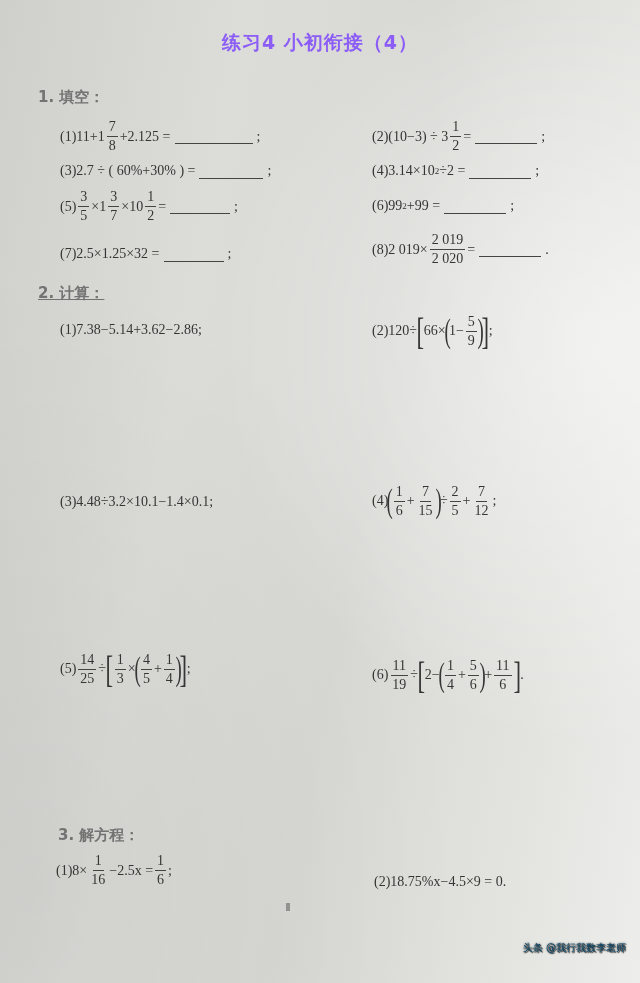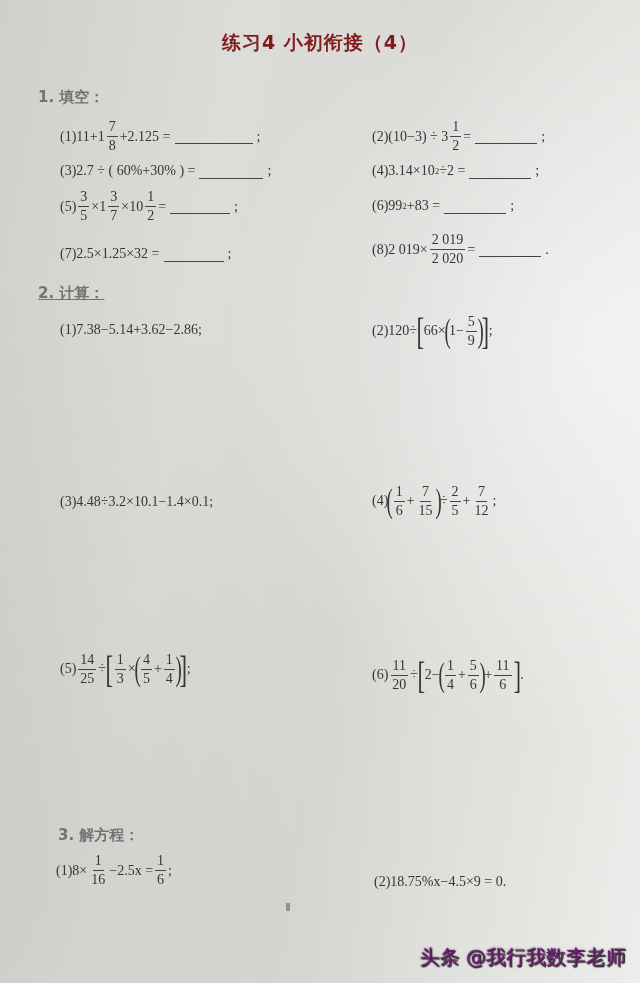--- a/index.html
+++ b/index.html
@@ -12,37 +12,37 @@
   .shade {
     position:absolute; inset:0; pointer-events:none;
     background:
       radial-gradient(ellipse at 95% 35%, rgba(255,255,255,0.55), rgba(255,255,255,0) 45%),
       radial-gradient(ellipse at 5% 90%, rgba(0,0,0,0.05), rgba(0,0,0,0) 50%);
   }
   .abs { position:absolute; white-space:nowrap; }
   .title {
     left:0; right:0; top:30px; text-align:center;
     font-family: "DejaVu Sans", sans-serif; font-weight:bold;
-    font-size:19px; color:#7f1d1d; letter-spacing:1px;
+    font-size:19px; color:#8b5cf6; letter-spacing:1px;
   }
   .section {
     font-family: "DejaVu Sans", sans-serif; font-weight:bold;
     font-size:15px; color:#737373;
   }
   .item { font-size:14px; color:#353535; display:flex; align-items:center; }
   .frac { display:inline-flex; flex-direction:column; align-items:center; vertical-align:middle; margin:0 2px; line-height:1; font-size:14px; }
   .frac .num { padding:0 2px 2px; border-bottom:1px solid #444; }
   .frac .den { padding:2px 2px 0; }
   .blank { display:inline-block; width:78px; border-bottom:1px solid #444; height:14px; margin:0 4px; }
   .big { font-size:38px; line-height:1; font-weight:300; transform:scaleX(0.6); display:inline-block; margin:0 -3px; }
   .bigp { font-size:34px; line-height:1; transform:scaleX(0.55); display:inline-block; margin:0 -4px; }
   sup { font-size:9px; }
   .watermark {
-    right:14px; bottom:12px; font-family:"DejaVu Sans", sans-serif;
-    font-size:20px; color:#701a75; text-shadow:0 0 2px #222, 1px 1px 1px #222;
+    right:14px; bottom:28px; font-family:"DejaVu Sans", sans-serif;
+    font-size:10px; color:#0c4a6e; text-shadow:0 0 2px #222, 1px 1px 1px #222;
   }
   .mark { left:286px; top:903px; width:4px; height:8px; background:#666; opacity:0.6; }
 </style>
 </head>
 <body>
 
 <div class="shade"></div>
 
 <div class="abs title">练习4   小初衔接（4）</div>
 
@@ -106,21 +106,21 @@
     </span>
   <span>=</span>
   <span class="blank" style="width:60px"></span>
   <span>;</span>
 </div>
 
 <div class="abs item" style="left:372px;top:198px;">
   <span>(6)</span>
   <span>99</span>
     <sup>2</sup>
-  <span>+83 =</span>
+  <span>+99 =</span>
   <span class="blank" style="width:62px"></span>
   <span>;</span>
 </div>
 
 <div class="abs item" style="left:60px;top:246px;">
   <span>(7)</span>
   <span>2.5×1.25×32 =</span>
   <span class="blank" style="width:60px"></span>
   <span>;</span>
 </div>
@@ -218,21 +218,21 @@
     </span>
   <span class="bigp">)</span>
   <span class="big">]</span>
   <span>;</span>
 </div>
 
 <div class="abs item" style="left:372px;top:656px;">
   <span>(6)</span>
   <span class="frac">
       <span class="num">11</span>
-      <span class="den">20</span>
+      <span class="den">19</span>
     </span>
   <span>÷</span>
   <span class="big">[</span>
   <span>2−</span>
   <span class="bigp">(</span>
   <span class="frac">
       <span class="num">1</span>
       <span class="den">4</span>
     </span>
   <span>+</span>

